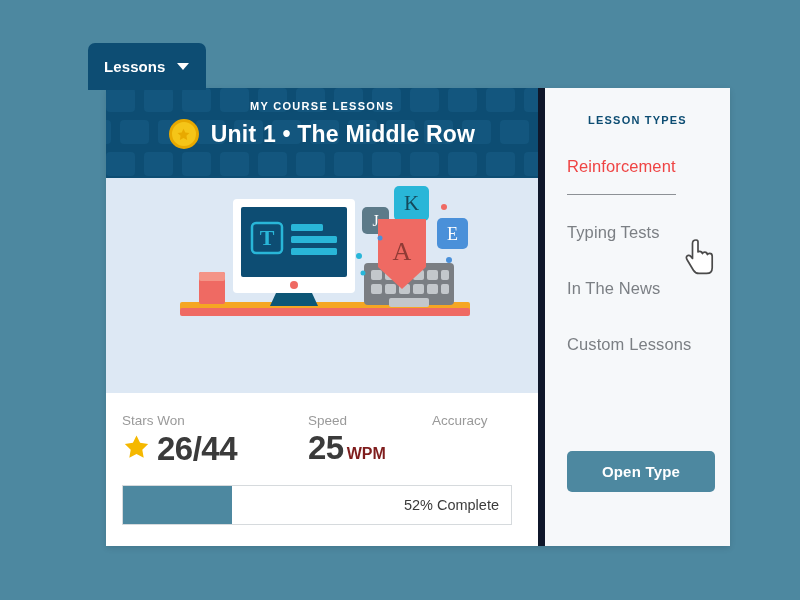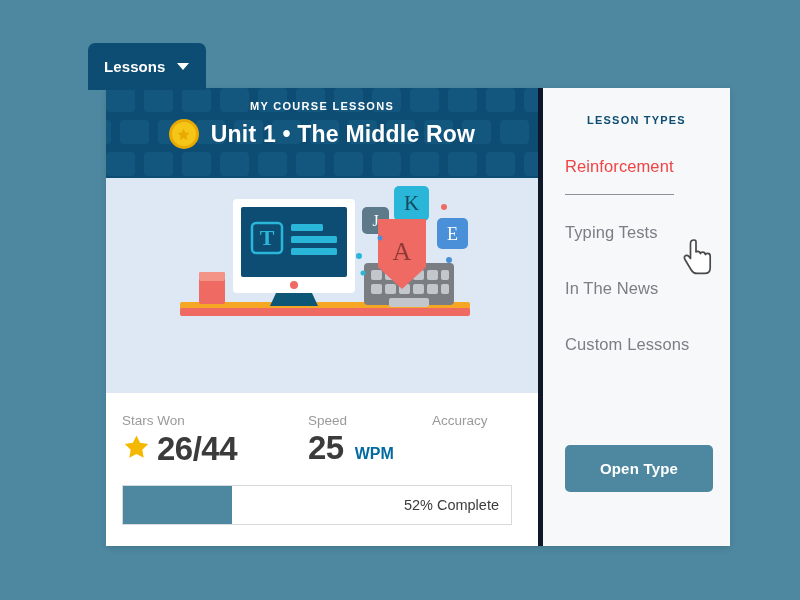--- a/index.html
+++ b/index.html
@@ -162,24 +162,24 @@
     align-items: baseline;
   }
   .stat-num {
     color: #3b3b3b;
     font-size: 33px;
     font-weight: bold;
     letter-spacing: -0.5px;
     line-height: 1;
   }
   .stat-unit {
-    color: #0369a1;
+    color: #7f1d1d;
     font-size: 16px;
     font-weight: bold;
-    margin-left: 11px;
+    margin-left: 3px;
   }
   .star-glyph { margin-right: 6px; position: relative; top: 2px; }
 
   
   #progress-wrap {
     margin-top: 20px;
     height: 40px;
     border: 1px solid #d6dadd;
     box-sizing: border-box;
     position: relative;
@@ -197,21 +197,21 @@
     right: 12px;
     color: #3b3b3b;
     font-size: 14.5px;
   }
 
   
   #sidebar {
     width: 192px;
     height: 100%;
     background: #f6f8fa;
-    border-left: 5px solid #0f172a;
+    border-left: 7px solid #0f172a;
     box-sizing: border-box;
     position: relative;
     flex: none;
   }
   #sidebar-title {
     color: #0d4d73;
     font-size: 11px;
     font-weight: bold;
     letter-spacing: 1.2px;
     text-align: center;
@@ -242,21 +242,21 @@
     left: 140px;
     top: 150px;
     z-index: 9;
     pointer-events: none;
   }
   #open-type-button {
     position: absolute;
     left: 22px;
     bottom: 54px;
     width: 148px;
-    height: 47px;
+    height: 41px;
     background: #4d88a0;
     border-radius: 5px;
     border: none;
     display: flex;
     align-items: center;
     justify-content: center;
     cursor: pointer;
   }
   #open-type-button .btn-text {
     color: #ffffff;

